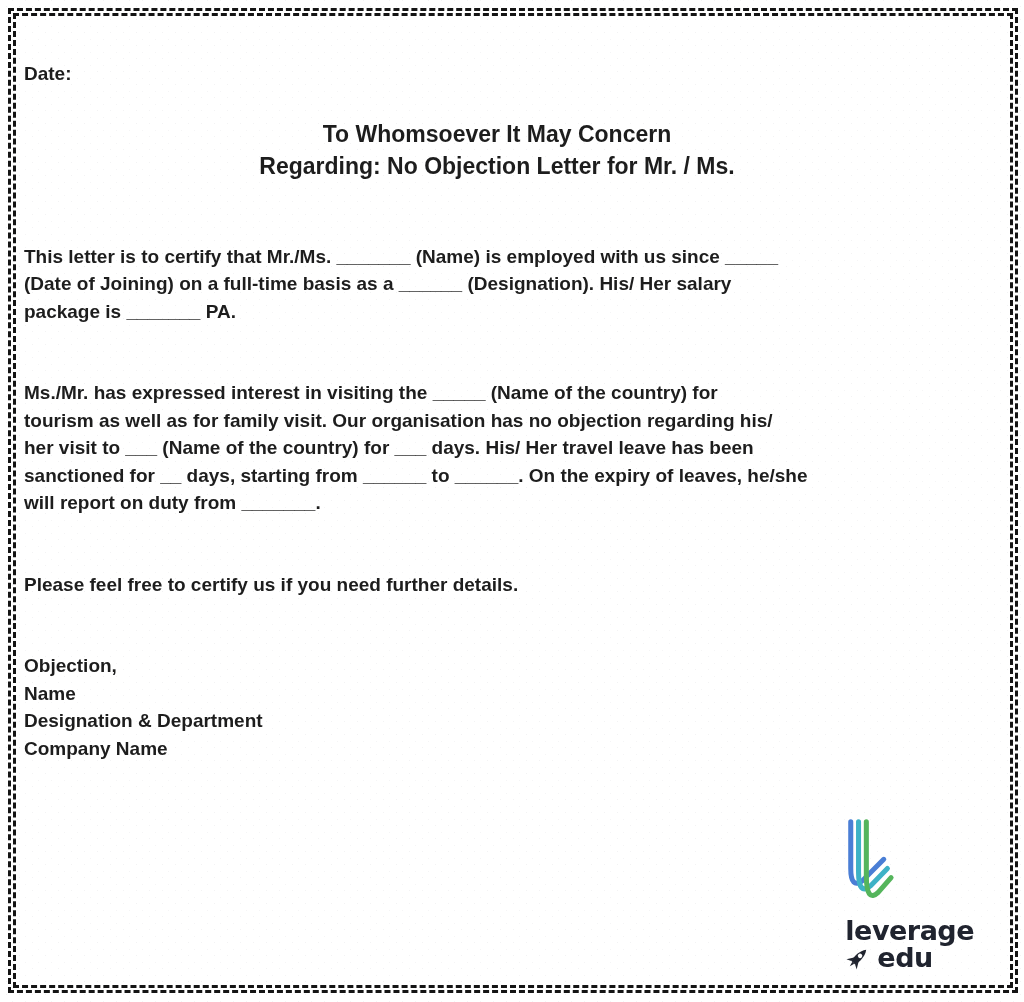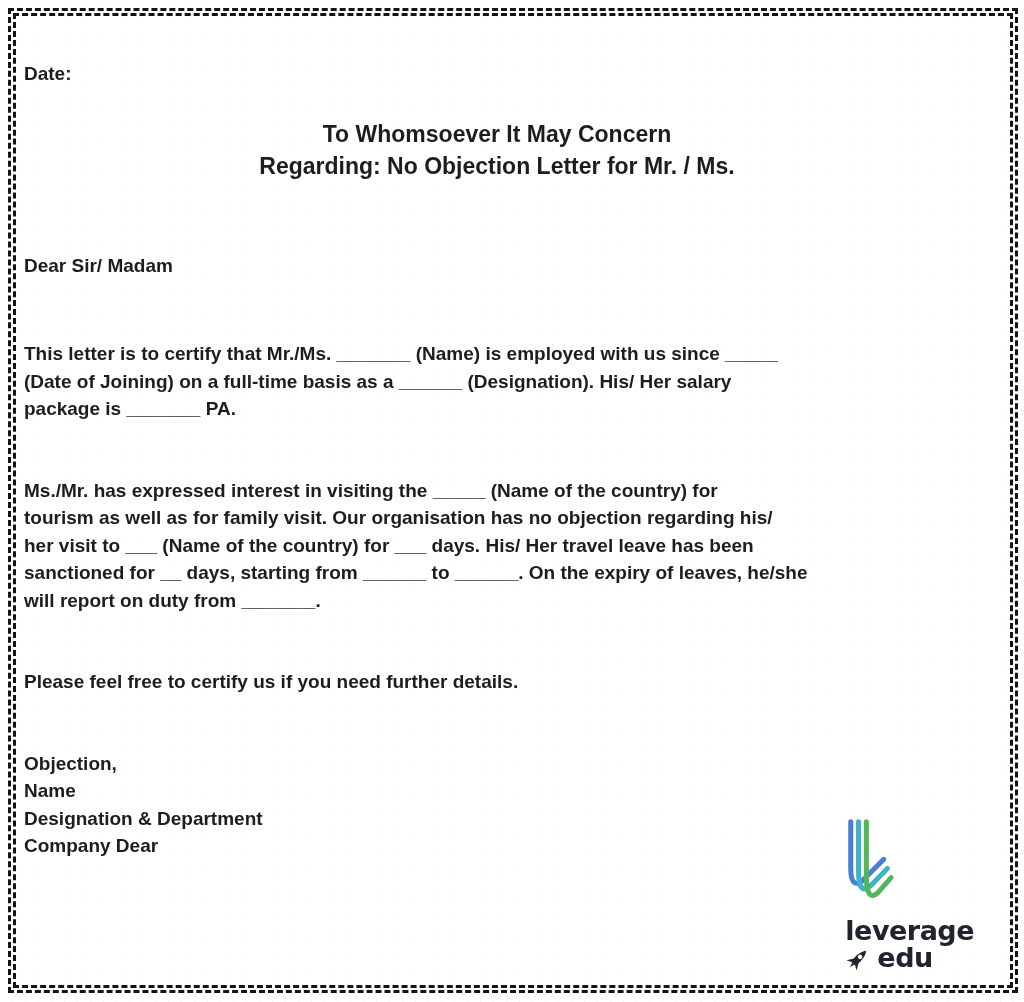--- a/index.html
+++ b/index.html
@@ -72,21 +72,21 @@
     color: #20242f;
     padding-top: 4px;
   }
   .brand-top {
     font-size: 27px;
     line-height: 28px;
     letter-spacing: -0.5px;
   }
   .brand-bottom-row {
     display: flex;
-    align-items: flex-end;
+    align-items: flex-start;
     gap: 5px;
     margin-top: -1px;
   }
   .brand-bottom {
     font-size: 27px;
     line-height: 28px;
     letter-spacing: -0.5px;
   }
 </style>
 </head>
@@ -96,21 +96,20 @@
   <div class="frame-inner">
     <div class="content">
 
       <div class="date">Date:</div>
 
       <div class="title-block">
         <div>To Whomsoever It May Concern</div>
         <div>Regarding: No Objection Letter for Mr. / Ms.</div>
       </div>
 
-      <div class="salutation">Dear Sir/ Madam</div>
 
       <div class="para first">
         <div>This letter is to certify that Mr./Ms. _______ (Name) is employed with us since _____</div>
         <div>(Date of Joining) on a full-time basis as a ______ (Designation). His/ Her salary</div>
         <div>package is _______ PA.</div>
       </div>
 
       <div class="para">
         <div>Ms./Mr. has expressed interest in visiting the _____ (Name of the country) for</div>
         <div>tourism as well as for family visit. Our organisation has no objection regarding his/</div>
@@ -118,21 +117,21 @@
         <div>sanctioned for __ days, starting from ______ to ______. On the expiry of leaves, he/she</div>
         <div>will report on duty from _______.</div>
       </div>
 
       <div class="para">Please feel free to certify us if you need further details.</div>
 
       <div class="signature-block">
         <div>Objection,</div>
         <div>Name</div>
         <div>Designation &amp; Department</div>
-        <div>Company Dear</div>
+        <div>Company Name</div>
       </div>
 
     </div>
   </div>
 </div>
 
 <div class="logo">
   <svg class="logo-mark" width="50" height="88" viewBox="0 0 54 96">
     <path d="M6 3 L6 54 Q6 77 19 67 L42 44" fill="none" stroke-width="5.5" stroke-linecap="round" stroke="#4a7ed5"></path>
     <path d="M14.5 3 L14.5 58 Q14.5 84 27.5 73 L46 54" fill="none" stroke-width="5.5" stroke-linecap="round" stroke="#3eb2c6"></path>

